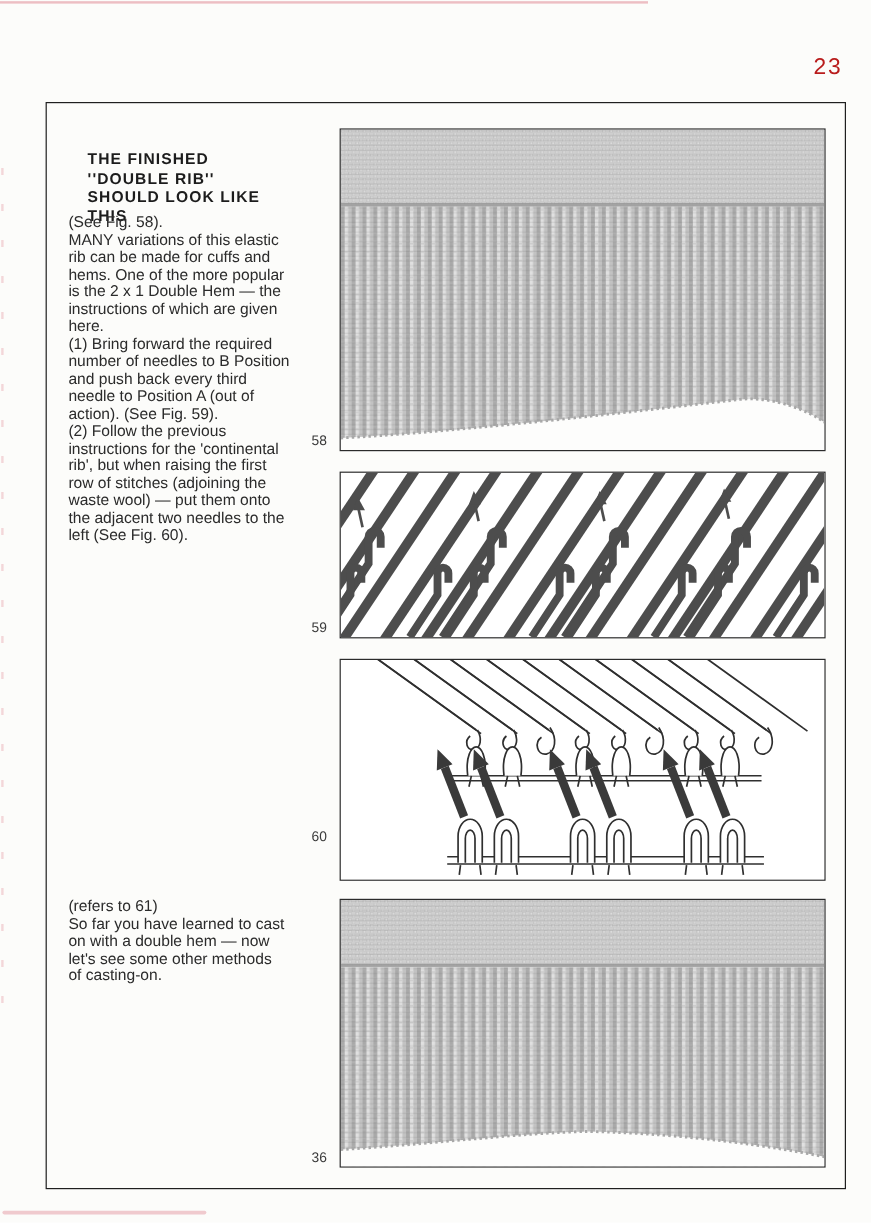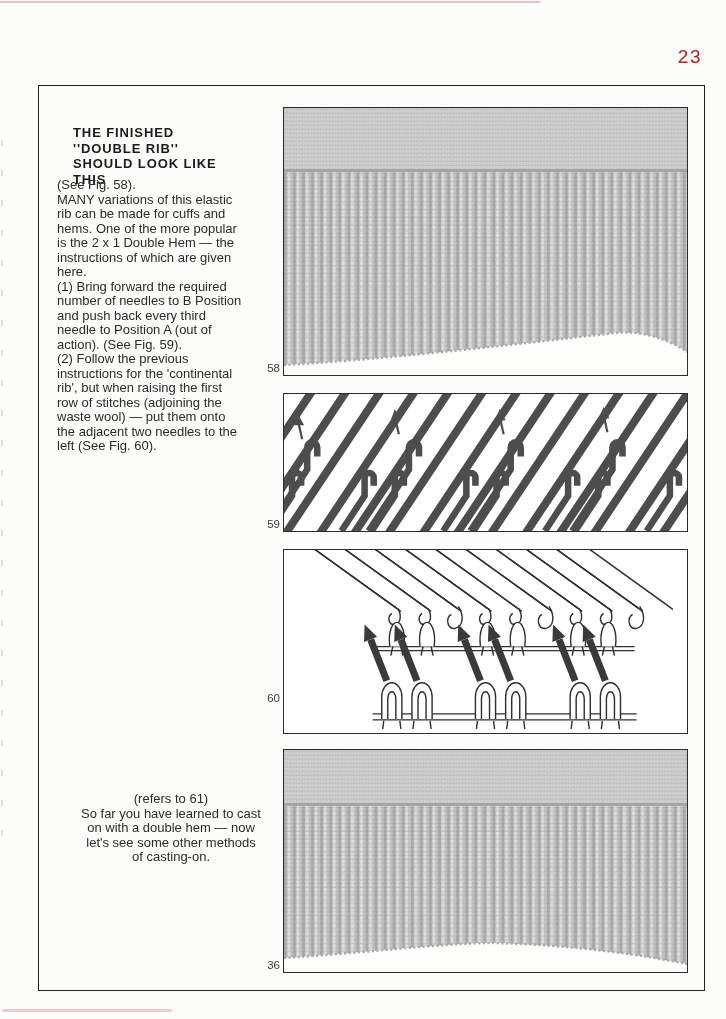--- a/index.html
+++ b/index.html
@@ -7,29 +7,29 @@
         font-family:"Liberation Sans","DejaVu Sans",sans-serif;}
   .content-box{position:absolute;left:38px;top:85px;width:667px;height:906px;
         border:1.6px solid #1f1f1f;box-sizing:border-box;background:transparent;}
   .page-number{position:absolute;top:46px;left:620px;width:82px;text-align:right;
         font-size:19px;color:#b91c1c;letter-spacing:1.5px;}
   .hd{position:absolute;left:57px;width:228px;margin:16px;font-size:13px;line-height:15.6px;
         font-weight:700;letter-spacing:0.9px;color:#1c1c1c;white-space:pre-line;}
   .hd1{top:109px;} .hd2{top:724px;}
   .bd{position:absolute;left:57px;width:228px;margin:0;font-size:13px;line-height:14.5px;
         color:#2b2b2b;white-space:pre-line;}
-  .bd1{top:178px;} .bd2{top:792px;text-align:center;}
+  .bd1{top:178px;} .bd2{top:748px;}
   .fig{position:absolute;left:283px;width:405px;margin:0;border:1.5px solid #2b2b2b;
         box-sizing:border-box;background:#ffffff;overflow:hidden;}
   .fig svg{display:block;width:100%;height:100%;}
   .f58{top:107px;height:269px;}
   .f59{top:393px;height:139px;}
   .f60{top:549px;height:185px;}
   .f61{top:749px;height:224px;}
-  .figlabel{position:absolute;left:252px;width:28px;text-align:right;
+  .figlabel{position:absolute;left:252px;width:28px;text-align:center;
         font-size:11.5px;color:#3a3a3a;}
   .l58{top:362px;} .l59{top:518px;} .l60{top:692px;} .l61{top:959px;}
   .artifact{position:absolute;pointer-events:none;}
   .artifact-top{left:0;top:1px;width:540px;height:2px;background:rgba(222,128,140,0.5);}
   .artifact-left{left:1px;top:140px;width:2px;height:720px;
         background:repeating-linear-gradient(to bottom,rgba(222,128,140,0.3) 0 6px,transparent 6px 30px);}
   .artifact-bottom{left:2px;top:1009px;width:170px;height:3px;background:rgba(222,128,140,0.4);border-radius:2px;}
 </style>
 </head>
 <body>

